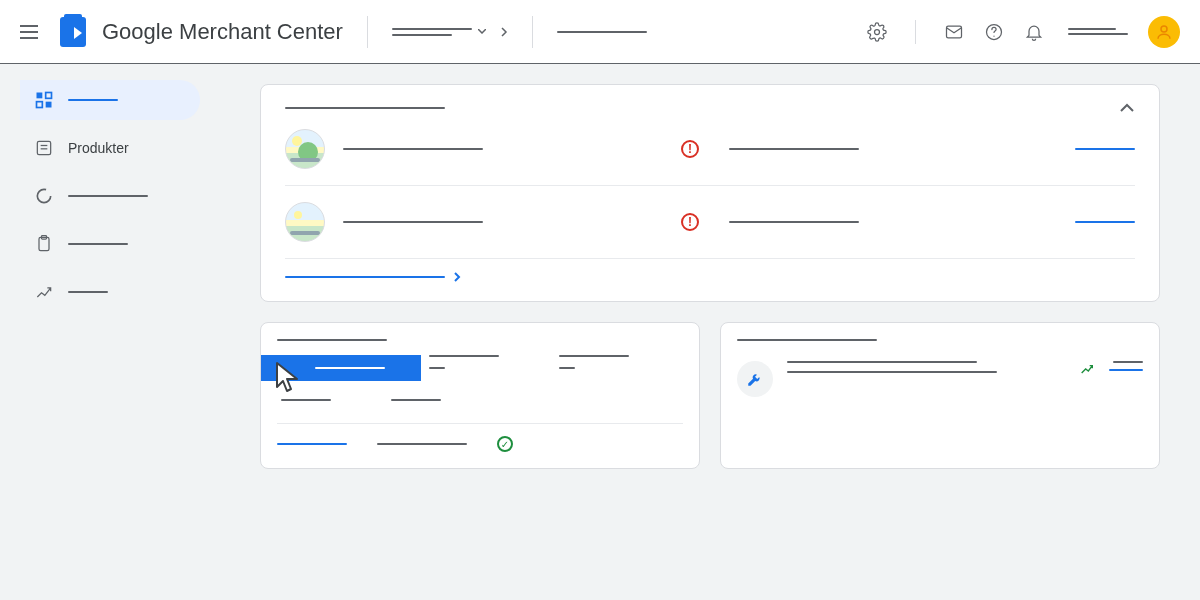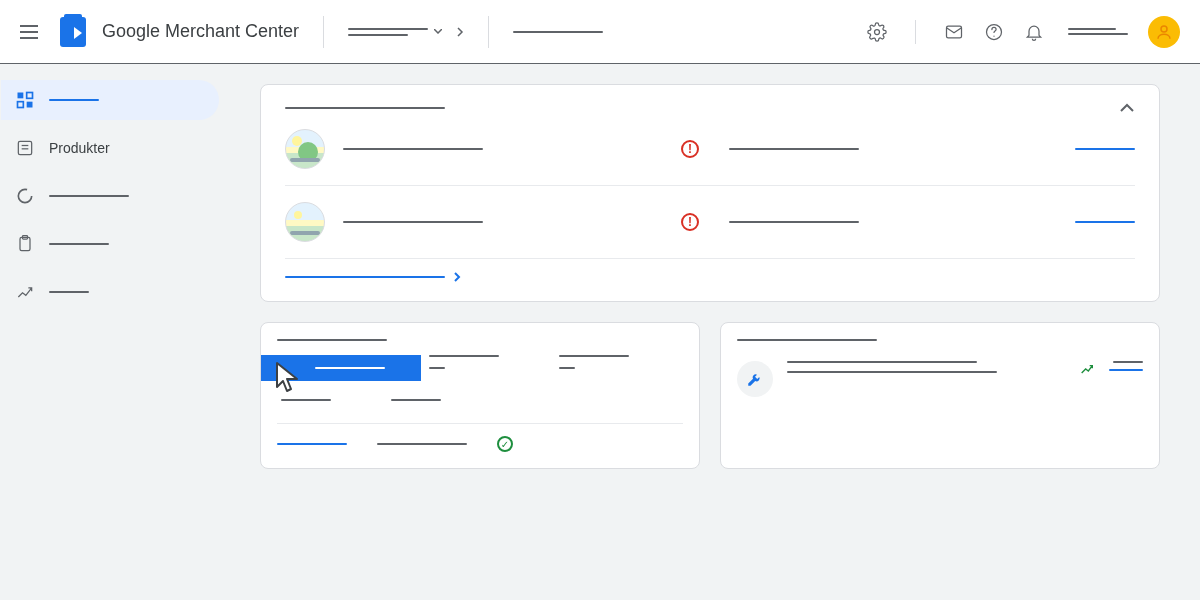--- a/index.html
+++ b/index.html
@@ -4,31 +4,31 @@
   <style>
     * { box-sizing: border-box; margin: 0; padding: 0; }
     body { font-family: Arial, sans-serif; background: #f1f3f4; width: 1200px; height: 600px; overflow: hidden; }
     
     .header { height: 64px; background: white; border-bottom: 1px solid #5f6368; display: flex; align-items: center; padding: 0 20px; gap: 16px; }
     .hamburger { width: 24px; height: 24px; cursor: pointer; display: flex; flex-direction: column; justify-content: center; gap: 4px; }
     .hamburger span { display: block; height: 2px; background: #5f6368; width: 18px; }
     .logo-box { width: 26px; height: 30px; background: #1a73e8; border-radius: 3px; position: relative; }
     .logo-box::before { content: ''; position: absolute; right: 4px; top: 10px; width: 0; height: 0; border-left: 8px solid white; border-top: 6px solid transparent; border-bottom: 6px solid transparent; }
     .logo-box::after { content: ''; position: absolute; top: -3px; left: 4px; width: 18px; height: 6px; background: #1a73e8; border-radius: 2px; }
-    .app-title { font-size: 18px; color: #3c4043; font-weight: 400; }
+    .app-title { font-size: 22px; color: #3c4043; font-weight: 400; }
     .divider { width: 1px; height: 32px; background: #dadce0; margin: 0 8px; }
     .dropdown-box { display: flex; align-items: center; gap: 6px; cursor: pointer; }
     .gray-line { height: 2px; background: #5f6368; border-radius: 1px; }
     .blue-line { height: 2px; background: #1a73e8; border-radius: 1px; }
     .header-right { margin-left: auto; display: flex; align-items: center; gap: 20px; }
     .header-icon { width: 20px; height: 20px; cursor: pointer; }
     .avatar { width: 32px; height: 32px; border-radius: 50%; background: #fbbc04; display: flex; align-items: center; justify-content: center; }
     
     .main-container { display: flex; height: calc(600px - 64px); }
-    .sidebar { width: 220px; padding: 16px 1px; }
+    .sidebar { width: 220px; padding: 16px 20px; }
     .nav-item { display: flex; align-items: center; gap: 14px; padding: 10px 14px; border-radius: 0 22px 22px 0; cursor: pointer; margin-bottom: 8px; }
     .nav-item.active { background: #e8f0fe; }
     .nav-icon { width: 20px; height: 20px; flex-shrink: 0; }
     .nav-label { font-size: 14px; color: #3c4043; }
     
     .content { flex: 1; padding: 20px 40px; display: flex; flex-direction: column; gap: 20px; overflow-y: auto; }
     .card { background: white; border: 1px solid #dadce0; border-radius: 8px; padding: 18px 24px; }
     .card-header { display: flex; justify-content: space-between; align-items: center; }
     
     .item-row { display: flex; align-items: center; padding: 16px 0; border-bottom: 1px solid #e8eaed; gap: 18px; }

